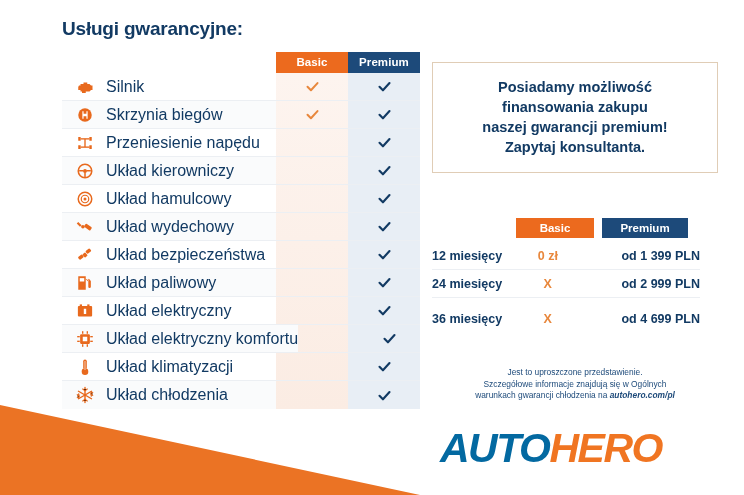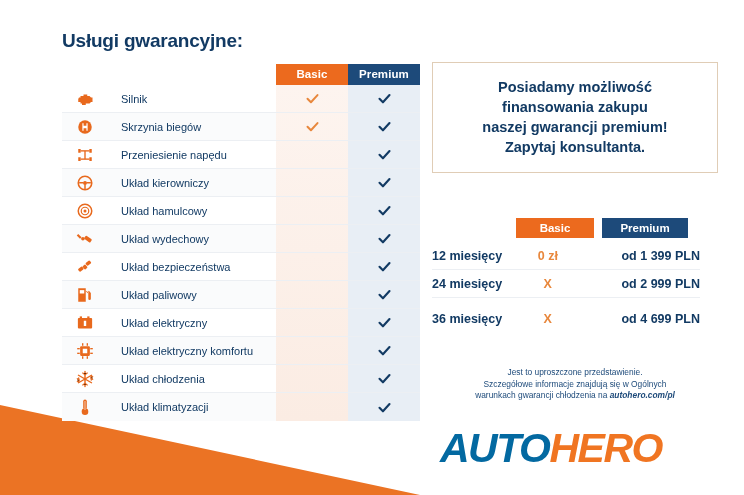--- a/index.html
+++ b/index.html
@@ -17,21 +17,21 @@
     left:0; bottom:0;
     width:420px; height:90px;
     background:#eb7324;
     clip-path: polygon(0% 0%, 0% 100%, 100% 100%);
     z-index:0;
   }
 
   
   .left-panel {
     position:absolute;
-    left:62px; top:30px;
+    left:62px; top:18px;
     width:358px;
     z-index:2;
   }
   .page-title {
     font-size:19px;
     font-weight:bold;
     color:#123a63;
     letter-spacing:-0.2px;
     margin-bottom:12px;
   }
@@ -87,24 +87,23 @@
     padding-left:14px;
   }
   .ico {
     width:18px; height:18px;
     margin-right:12px;
     flex:0 0 18px;
     display:flex; align-items:center; justify-content:center;
   }
   .ico svg { display:block; }
   .svc-name {
-    font-size:11px;
+    font-size:16px;
     color:#123a63;
     white-space:nowrap;
-    margin-left:15px;
   }
   .chk-cell {
     width:72px;
     height:100%;
     display:flex;
     align-items:center;
     justify-content:center;
   }
   .chk svg { display:block; }
 
@@ -466,51 +465,51 @@
               <svg width="15" height="15" viewBox="0 0 24 24">
                 <path fill="none" stroke="#123a63" stroke-width="3.4" stroke-linecap="round" stroke-linejoin="round" d="M4 12.5l5.5 5.5L20 6.5"></path>
               </svg>
             </span>
           </div>
         </div>
         <div class="svc-row">
           <div class="label-zone">
             <span class="ico">
               <svg width="18" height="18" viewBox="0 0 24 24">
+                <g fill="#e8691d">
+                  <rect x="9.6" y="2" width="4.8" height="13" rx="2.4"></rect>
+                  <circle cx="12" cy="18.2" r="4.4"></circle>
+                </g>
+                <rect x="11.2" y="4" width="1.6" height="12" fill="#fff" opacity=".55"></rect>
+              </svg>
+            </span>
+            <span class="svc-name">Układ klimatyzacji</span>
+          </div>
+          <div class="chk-cell"></div>
+          <div class="chk-cell">
+            <span class="chk">
+              <svg width="15" height="15" viewBox="0 0 24 24">
+                <path fill="none" stroke="#123a63" stroke-width="3.4" stroke-linecap="round" stroke-linejoin="round" d="M4 12.5l5.5 5.5L20 6.5"></path>
+              </svg>
+            </span>
+          </div>
+        </div>
+        <div class="svc-row">
+          <div class="label-zone">
+            <span class="ico">
+              <svg width="18" height="18" viewBox="0 0 24 24">
                 <g stroke="#e8691d" stroke-width="1.9" stroke-linecap="round">
                   <path d="M12 2v20M3.3 7l17.4 10M3.3 17L20.7 7"></path>
                   <path d="M9 4l3 2.2L15 4M9 20l3-2.2L15 20" stroke-width="1.6"></path>
                   <path d="M3.6 10.4l.5 3.1-2.4 2M20.4 13.6l-.5-3.1 2.4-2" stroke-width="1.6"></path>
                   <path d="M1.7 11.5l2.4 2-.5 3.1M22.3 12.5l-2.4-2 .5-3.1" stroke-width="1.6"></path>
                 </g>
               </svg>
             </span>
             <span class="svc-name">Układ chłodzenia</span>
-          </div>
-          <div class="chk-cell"></div>
-          <div class="chk-cell">
-            <span class="chk">
-              <svg width="15" height="15" viewBox="0 0 24 24">
-                <path fill="none" stroke="#123a63" stroke-width="3.4" stroke-linecap="round" stroke-linejoin="round" d="M4 12.5l5.5 5.5L20 6.5"></path>
-              </svg>
-            </span>
-          </div>
-        </div>
-        <div class="svc-row">
-          <div class="label-zone">
-            <span class="ico">
-              <svg width="18" height="18" viewBox="0 0 24 24">
-                <g fill="#e8691d">
-                  <rect x="9.6" y="2" width="4.8" height="13" rx="2.4"></rect>
-                  <circle cx="12" cy="18.2" r="4.4"></circle>
-                </g>
-                <rect x="11.2" y="4" width="1.6" height="12" fill="#fff" opacity=".55"></rect>
-              </svg>
-            </span>
-            <span class="svc-name">Układ klimatyzacji</span>
           </div>
           <div class="chk-cell"></div>
           <div class="chk-cell">
             <span class="chk">
               <svg width="15" height="15" viewBox="0 0 24 24">
                 <path fill="none" stroke="#123a63" stroke-width="3.4" stroke-linecap="round" stroke-linejoin="round" d="M4 12.5l5.5 5.5L20 6.5"></path>
               </svg>
             </span>
           </div>
         </div>

